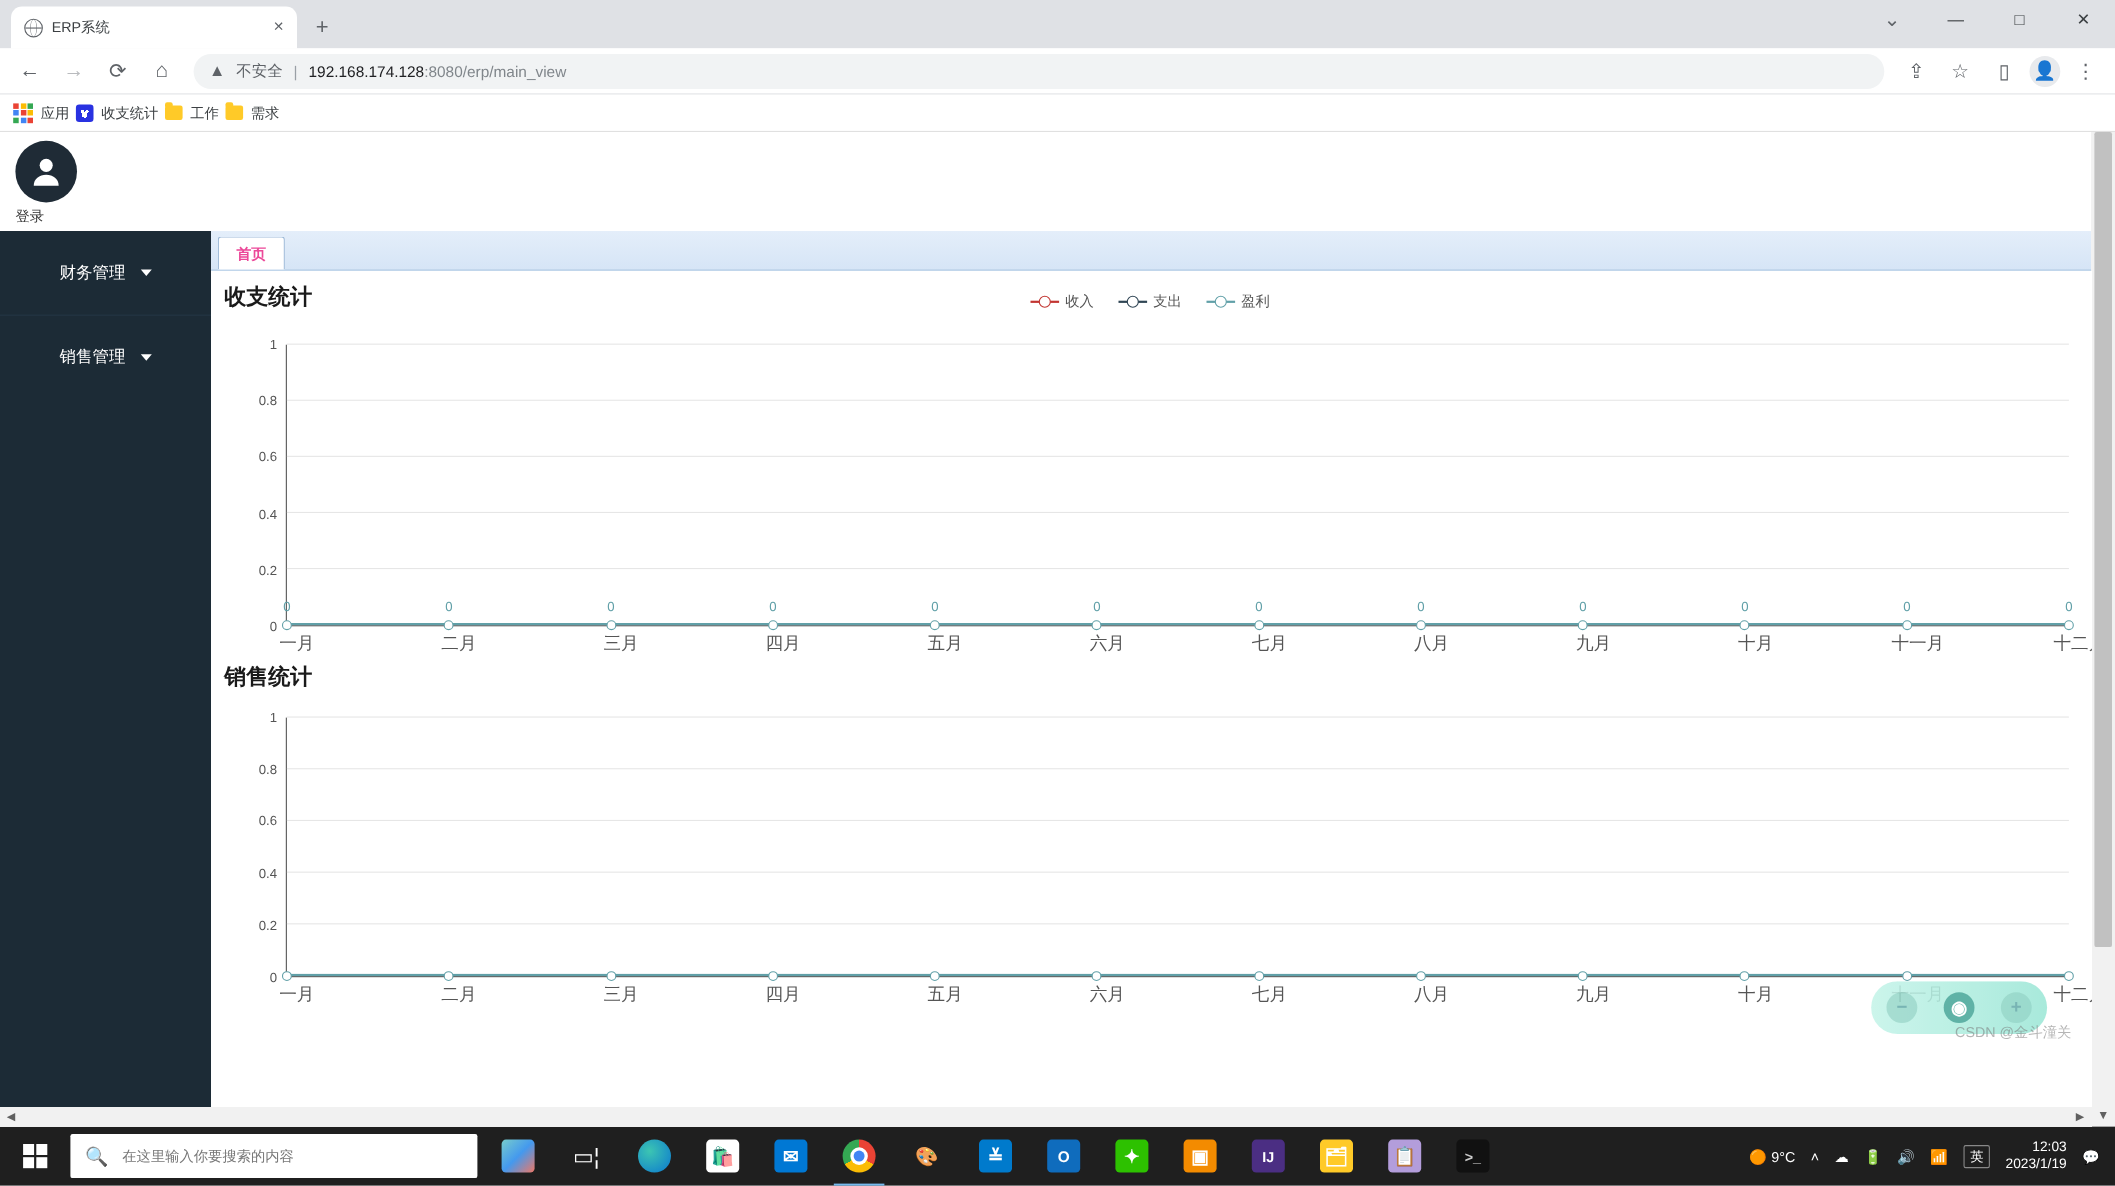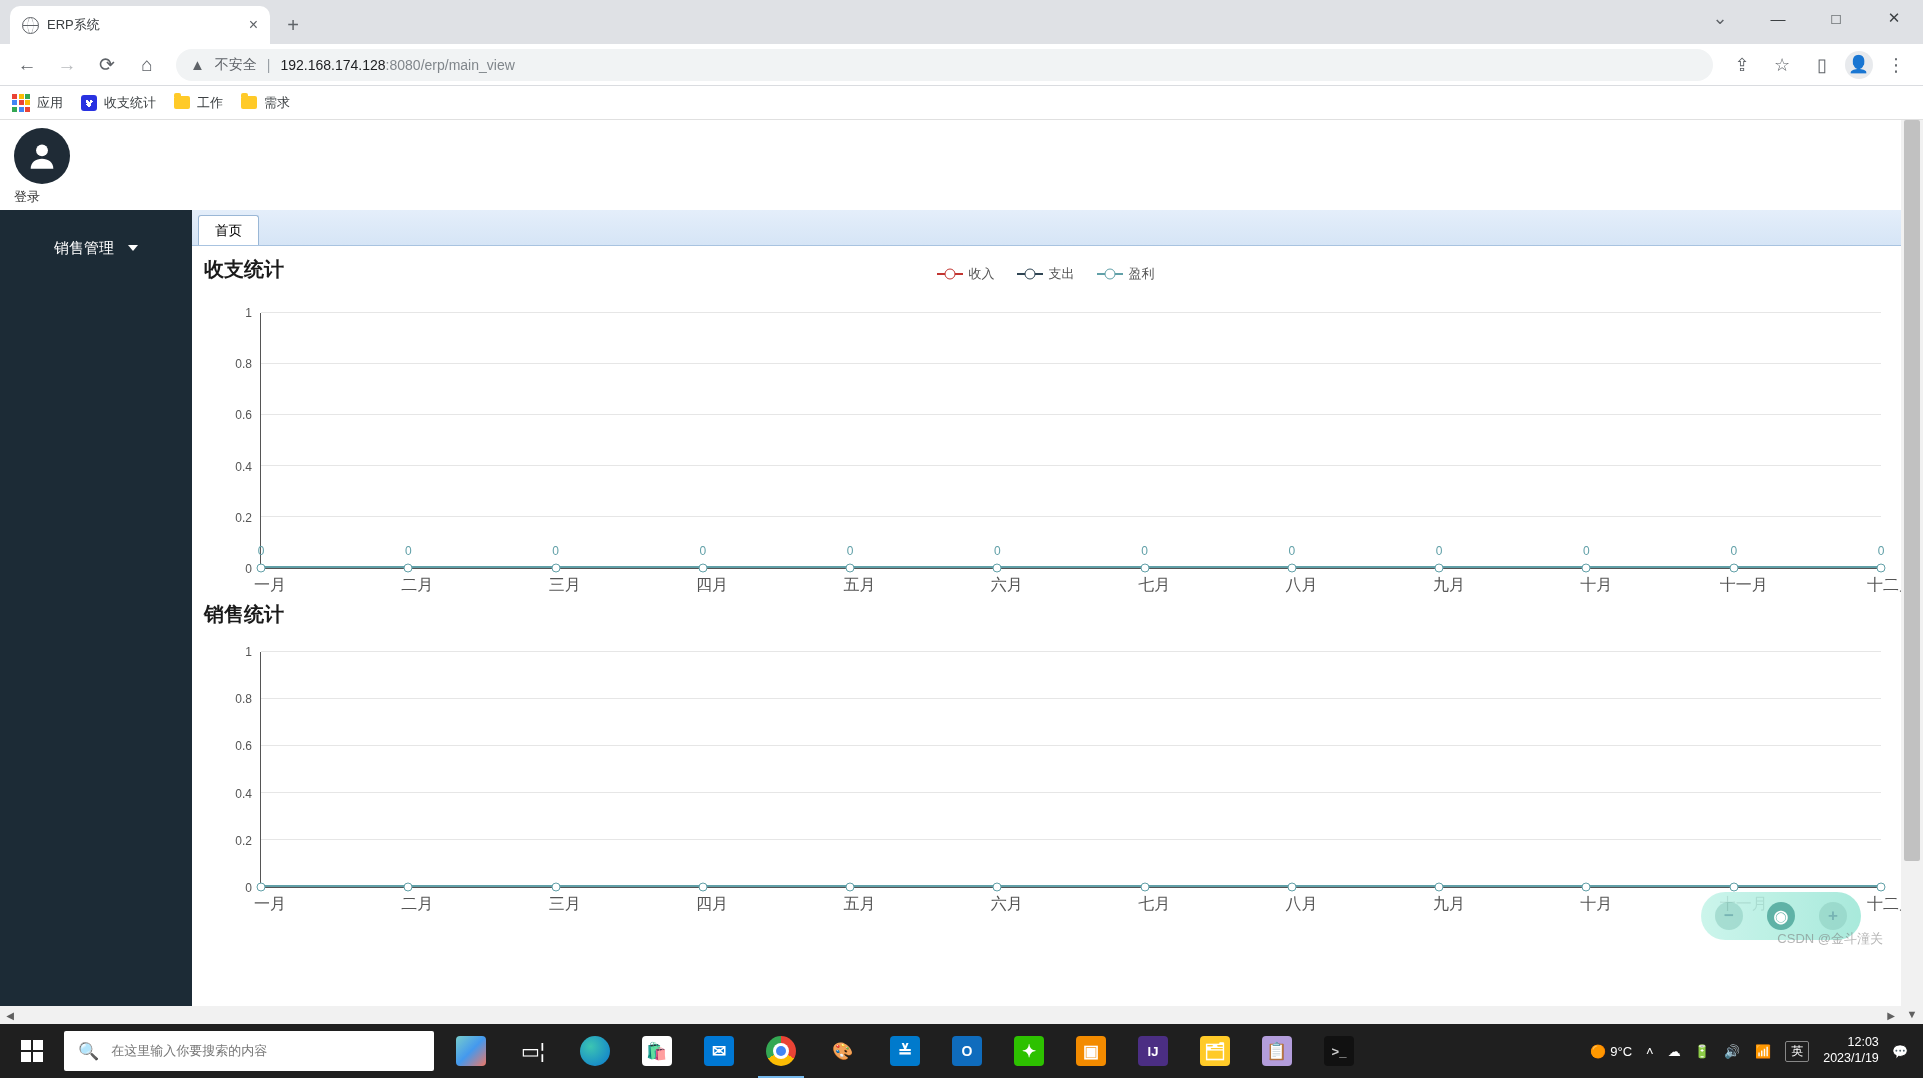--- a/index.html
+++ b/index.html
@@ -22,21 +22,21 @@
 .nav-ic { width:34px; height:34px; display:flex; align-items:center; justify-content:center; color:#5f6368; font-size:19px; border-radius:50%; }
 .nav-ic.fwd { color:#b9bbbe; }
 .omnibox { flex:1; height:32px; background:#f1f3f4; border-radius:16px; display:flex; align-items:center; padding:0 14px; font-size:14px; color:#5f6368; gap:10px; margin:0 6px; }
 .omnibox .warn { font-size:15px; }
 .omnibox .sep { color:#9aa0a6; }
 .omnibox .url b { color:#202124; font-weight:400; }
 .omnibox .url span.dim { color:#80868b; }
 .right-ic { width:34px; height:34px; display:flex; align-items:center; justify-content:center; color:#5f6368; font-size:18px; border-radius:50%; }
 .profile { width:28px; height:28px; border-radius:50%; background:#e8eaed; display:flex; align-items:center; justify-content:center; color:#5f6368; font-size:17px; }
 
-.bm-row { height:34px; background:#fff; border-bottom:1px solid #e0e0e0; display:flex; align-items:center; padding:0 12px; gap:18px; font-size:13px; color:#3c4043; }
+.bm-row { height:34px; background:#fff; border-bottom:1px solid #e0e0e0; display:flex; align-items:center; padding:0 12px; gap:6px; font-size:13px; color:#3c4043; }
 .bm { display:flex; align-items:center; gap:7px; cursor:pointer; }
 .bm .apps-ic { display:grid; grid-template-columns:repeat(3,5px); grid-template-rows:repeat(3,5px); gap:1.5px; }
 .bm .apps-ic i:nth-child(1){background:#ea4335}.bm .apps-ic i:nth-child(2){background:#fbbc04}.bm .apps-ic i:nth-child(3){background:#34a853}.bm .apps-ic i:nth-child(4){background:#4285f4}.bm .apps-ic i:nth-child(5){background:#ea4335}.bm .apps-ic i:nth-child(6){background:#fbbc04}.bm .apps-ic i:nth-child(7){background:#34a853}.bm .apps-ic i:nth-child(8){background:#4285f4}.bm .apps-ic i:nth-child(9){background:#ea4335}
 .bm .paw { width:16px; height:16px; background:#2932e1; border-radius:3px; position:relative; }
 .bm .paw::after{content:"";position:absolute;inset:3px;background:radial-gradient(circle at 30% 35%,#fff 1.5px,transparent 1.5px),radial-gradient(circle at 70% 35%,#fff 1.5px,transparent 1.5px),radial-gradient(circle at 50% 65%,#fff 2.5px,transparent 2.5px);}
 .bm .folder { width:16px; height:13px; background:#ffca28; border-radius:2px; position:relative; }
 .bm .folder::before{content:"";position:absolute;top:-3px;left:0;width:7px;height:4px;background:#ffca28;border-radius:2px 2px 0 0;}
 
 
 .viewport-wrap { position:relative; height:calc(1078px - 44px - 42px - 34px - 54px); }
@@ -54,21 +54,21 @@
 
 
 .app-body { flex:1; display:flex; overflow:hidden; }
 .sidebar { width:192px; background:#1c2b36; color:#fff; }
 .side-item { height:76px; display:flex; align-items:center; justify-content:center; gap:14px; font-size:15px; cursor:pointer; border-top:1px solid #243745; }
 .side-item:first-child { border-top:none; }
 .caret { width:0; height:0; border-left:5px solid transparent; border-right:5px solid transparent; border-top:6px solid #fff; }
 
 .main { flex:1; display:flex; flex-direction:column; background:#e8f1fb; }
 .tabbar { height:36px; background:linear-gradient(#e4eefa,#d6e5f6); border-bottom:1px solid #a8c3e0; display:flex; align-items:flex-end; padding:0 6px; }
-.page-tab { background:#fff; border:1px solid #9ab7d6; border-bottom:none; height:30px; padding:0 16px; display:flex; align-items:center; font-size:13.5px; font-weight:400; color:#000000; border-top-left-radius:3px; border-top-right-radius:3px; }
+.page-tab { background:#fff; border:1px solid #9ab7d6; border-bottom:none; height:30px; padding:0 16px; display:flex; align-items:center; font-size:13.5px; font-weight:700; color:#ec4899; border-top-left-radius:3px; border-top-right-radius:3px; }
 
 .content { flex:1; background:#fff; overflow:auto; padding:6px 14px 20px 10px; }
 
 .chart-block { margin-bottom:8px; }
 .chart-title { font-size:20px; font-weight:700; color:#1a1a1a; margin:4px 0 0 2px; }
 .chart-head { display:flex; align-items:flex-end; }
 .legend { display:flex; gap:22px; margin-left:auto; margin-right:auto; position:relative; left:-40px; }
 .legend-item { display:flex; align-items:center; gap:6px; font-size:13px; color:#555; }
 .lg-ic { width:26px; height:1.5px; position:relative; }
 .lg-ic::after { content:""; position:absolute; left:50%; top:50%; width:9px; height:9px; border-radius:50%; background:#fff; transform:translate(-50%,-50%); }
@@ -191,20 +191,24 @@
         <svg width="34" height="34" viewBox="0 0 24 24">
             <circle cx="12" cy="8" r="4.2"></circle>
             <path d="M4 21c0-4.4 3.6-7 8-7s8 2.6 8 7"></path>
           </svg>
       </div>
       <div class="login-label">登录</div>
     </div>
 
     <div class="app-body">
       <div class="sidebar">
+        <div class="side-item">
+            <span>财务管理</span>
+            <span class="caret"></span>
+          </div>
         <div class="side-item">
             <span>销售管理</span>
             <span class="caret"></span>
           </div>
       </div>
 
       <div class="main">
         <div class="tabbar">
           <div class="page-tab">
               <span>首页</span>

